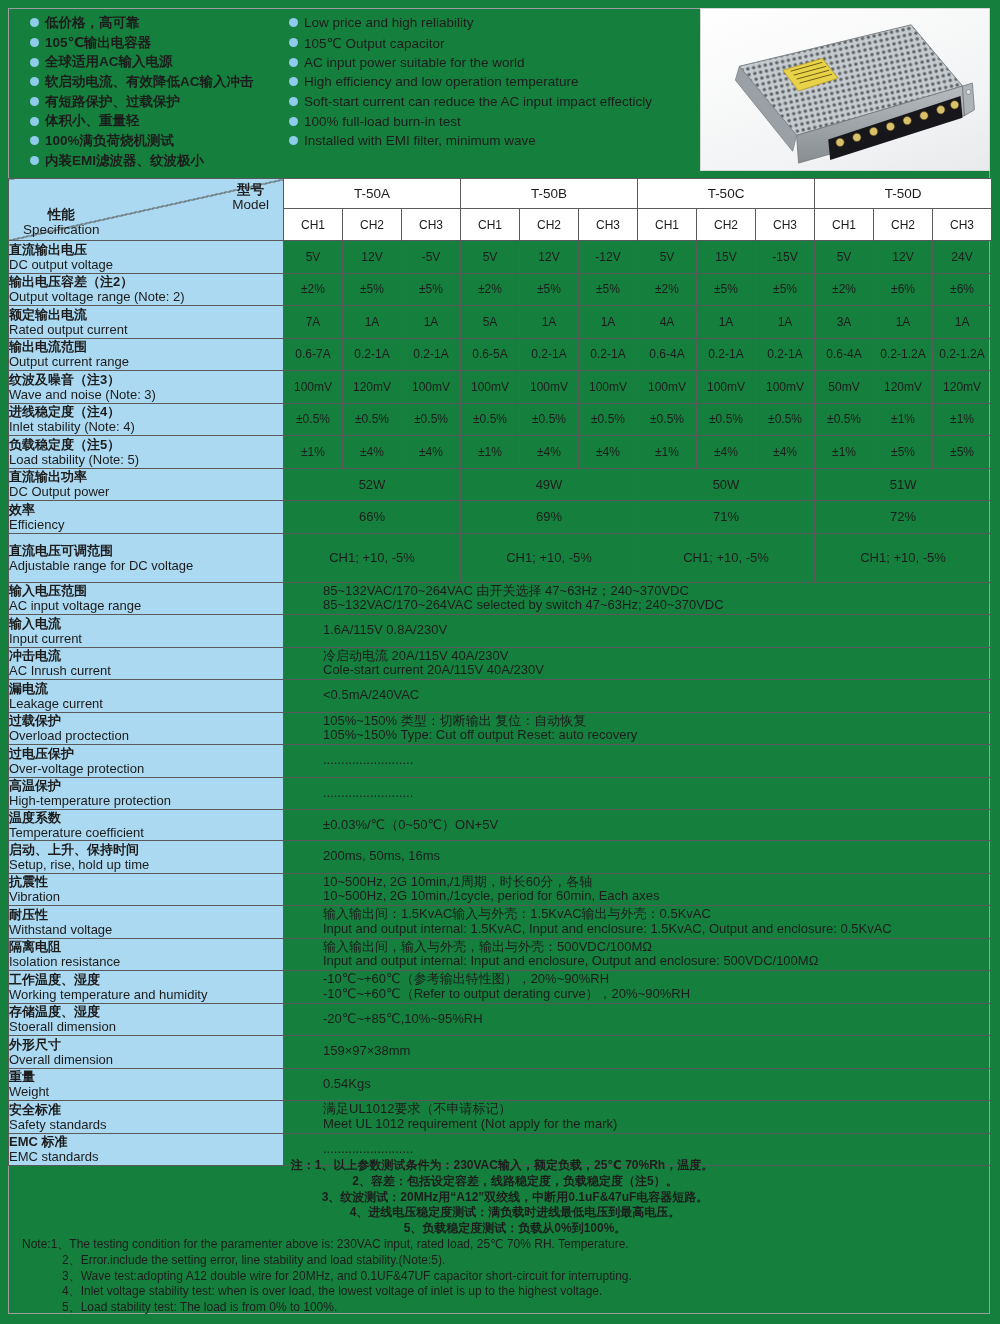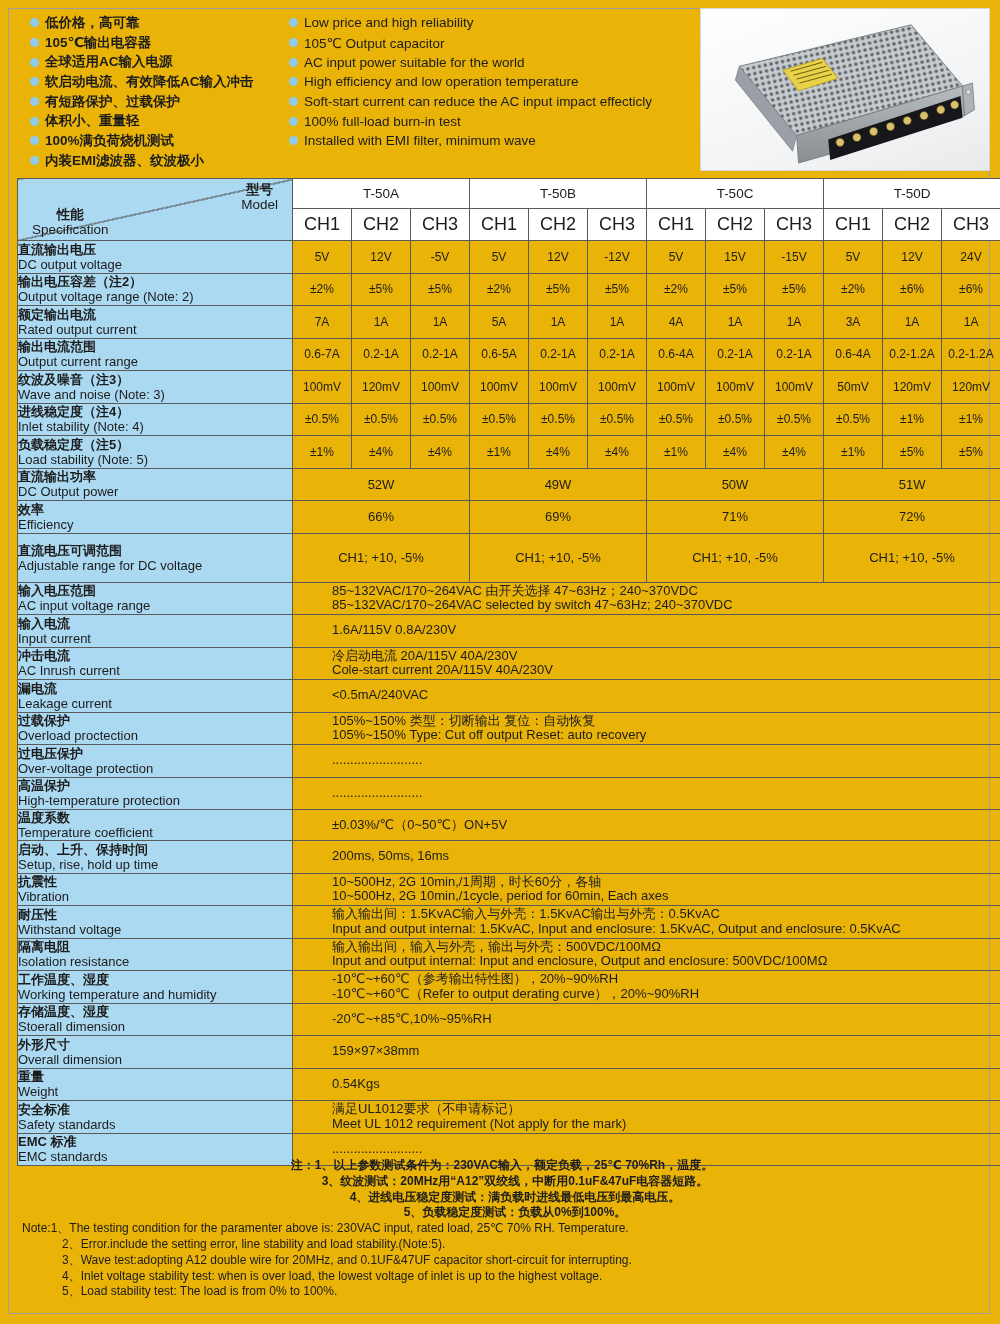--- a/index.html
+++ b/index.html
@@ -1,42 +1,42 @@
 <!DOCTYPE html>
 <html><head>
 <meta charset="utf-8">
 <style>
   html,body{margin:0;padding:0;background:#fff;}
-  .page{position:relative;width:1000px;height:1324px;background:#eab308;
+  .page{position:relative;width:1000px;height:1324px;background:#15803d;
         font-family:"Liberation Sans","DejaVu Sans",sans-serif;color:#1c1c1c;overflow:hidden;}
   .frame{position:absolute;left:8px;top:8px;width:982px;height:1306px;border:1px solid #9e9e9e;box-sizing:border-box;}
 
   
   .bullets{position:absolute;list-style:none;margin:0;padding:0;top:13px;}
   .bullets.zh{left:30px;}
   .bullets.en{left:289px;}
   .bullets li{height:19.7px;display:flex;align-items:center;white-space:nowrap;}
   .dot{width:9px;height:9px;border-radius:50%;background:#8fcbea;margin-right:6px;flex:0 0 auto;}
   .ftext{font-size:13.5px;}
   .bullets.zh .ftext{font-weight:bold;}
 
   
   .photo{position:absolute;left:700px;top:8px;width:290px;height:163px;background:linear-gradient(160deg,#ffffff 0%,#f2f3f4 70%,#e9eaec 100%);border:1px solid #d7d7d7;box-sizing:border-box;}
   .photo svg{display:block;width:100%;height:100%;}
 
   
-  table.spec{position:absolute;left:17px;top:178px;width:984px;border-collapse:collapse;table-layout:fixed;}
+  table.spec{position:absolute;left:8px;top:178px;width:984px;border-collapse:collapse;table-layout:fixed;}
   table.spec td,table.spec th{border:1px solid #5a5a5a;padding:0;font-weight:normal;overflow:hidden;}
   td.corner{background:#abd9f1;position:relative;
     background-image:linear-gradient(to bottom right,rgba(0,0,0,0) calc(50% - 0.6px),#5a5a5a calc(50% - 0.6px),#5a5a5a calc(50% + 0.6px),rgba(0,0,0,0) calc(50% + 0.6px));}
   .corner-model{position:absolute;right:14px;top:3px;text-align:center;font-size:13.5px;line-height:15px;}
   .corner-spec{position:absolute;left:14px;bottom:3px;text-align:center;font-size:13.5px;line-height:15px;}
   .corner-model .zh,.corner-spec .zh{font-weight:bold;}
   th.mh{font-size:13.5px;background:#fff;}
-  th.ch{font-size:18px;background:#fff;}
+  th.ch{font-size:12px;background:#fff;}
   td.lbl{background:#abd9f1;text-align:left;padding:1px 2px 1px 8px;}
   td.lbl .zh{font-size:13px;font-weight:bold;line-height:15px;white-space:nowrap;}
   td.lbl .en{font-size:13px;line-height:15px;white-space:nowrap;}
   td.val{text-align:center;font-size:12px;white-space:nowrap;}
   td.valm{text-align:center;font-size:13px;white-space:nowrap;}
   td.full{text-align:left;padding-left:14px;font-size:13px;}
   td.full .line{line-height:14.6px;white-space:nowrap;padding-left:39px;}
 
   
   .notes{position:absolute;left:8px;top:1152px;width:984px;box-sizing:border-box;padding:6px 10px 0 14px;}
@@ -533,20 +533,21 @@
           </td>
           <td class="full" colspan="12">
             <div class="line">.........................</div>
           </td>
         </tr>
       </tbody>
   </table>
 
   <div class="notes">
       <div class="nline zh">注：1、以上参数测试条件为：230VAC输入，额定负载，25℃ 70%Rh，温度。</div>
+      <div class="nline zh ind-zh">2、容差：包括设定容差，线路稳定度，负载稳定度（注5）。</div>
       <div class="nline zh ind-zh">3、纹波测试：20MHz用“A12”双绞线，中断用0.1uF&amp;47uF电容器短路。</div>
       <div class="nline zh ind-zh">4、进线电压稳定度测试：满负载时进线最低电压到最高电压。</div>
       <div class="nline zh ind-zh">5、负载稳定度测试：负载从0%到100%。</div>
       <div class="nline en">Note:1、The testing condition for the paramenter above is: 230VAC input, rated load, 25℃ 70% RH. Temperature.</div>
       <div class="nline en ind-en">2、Error.include the setting error, line stability and load stability.(Note:5).</div>
       <div class="nline en ind-en">3、Wave test:adopting  A12  double wire for 20MHz, and 0.1UF&amp;47UF capacitor short-circuit for interrupting.</div>
       <div class="nline en ind-en">4、Inlet voltage stability test: when is over load, the lowest voltage of inlet is up to the highest voltage.</div>
       <div class="nline en ind-en">5、Load stability test: The load is from 0% to 100%.</div>
     </div>
 </div>

